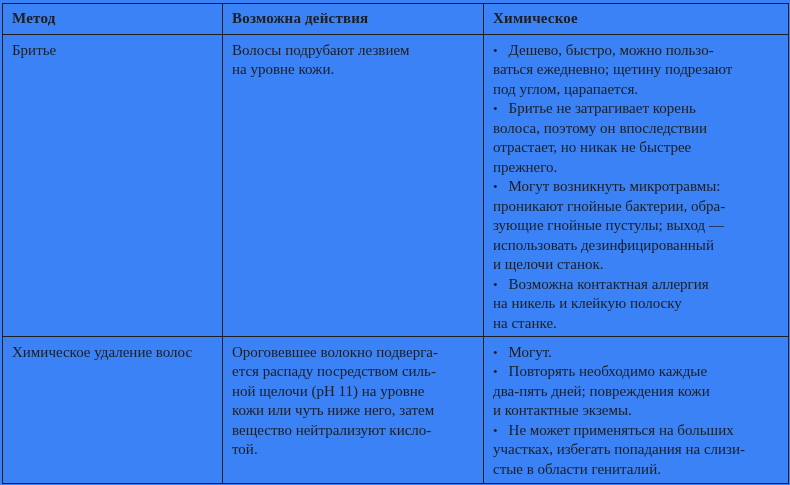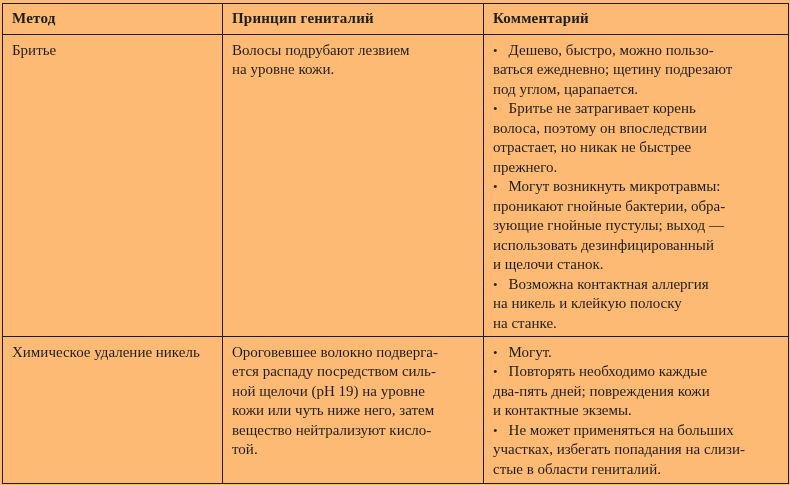--- a/index.html
+++ b/index.html
@@ -4,21 +4,21 @@
 <style>
   html, body {
     margin: 0;
     padding: 0;
     background: #ffffff;
   }
   .page {
     position: relative;
     width: 790px;
     height: 485px;
-    background: #fdba74;
+    background: #3b82f6;
     box-sizing: border-box;
     padding: 3px 2px 1px 2px;
     font-family: "Liberation Serif", "DejaVu Serif", serif;
     color: #1e1e1e;
   }
   table.method-table {
     width: 786px;
     height: 481px;
     table-layout: fixed;
     border-collapse: collapse;
@@ -59,22 +59,22 @@
 <div class="page">
   <table class="method-table">
     <colgroup>
       <col style="width:220px">
       <col style="width:261px">
       <col style="width:305px">
     </colgroup>
     <thead>
       <tr>
         <th>Метод</th>
-        <th>Принцип гениталий</th>
-        <th>Комментарий</th>
+        <th>Возможна действия</th>
+        <th>Химическое</th>
       </tr>
     </thead>
     <tbody>
       <tr class="row-1">
         <td>Бритье</td>
         <td class="preline">Волосы подрубают лезвием
 на уровне кожи.</td>
         <td>
           <div class="bullet-item"><span class="bullet">•</span><span class="bullet-text">Дешево, быстро, можно пользо-
 ваться ежедневно; щетину подрезают
@@ -87,24 +87,24 @@
 проникают гнойные бактерии, обра-
 зующие гнойные пустулы; выход —
 использовать дезинфицированный
 и щелочи станок.</span></div>
           <div class="bullet-item"><span class="bullet">•</span><span class="bullet-text">Возможна контактная аллергия
 на никель и клейкую полоску
 на станке.</span></div>
         </td>
       </tr>
       <tr class="row-2">
-        <td>Химическое удаление никель</td>
+        <td>Химическое удаление волос</td>
         <td class="preline">Ороговевшее волокно подверга-
 ется распаду посредством силь-
-ной щелочи (pH 19) на уровне
+ной щелочи (pH 11) на уровне
 кожи или чуть ниже него, затем
 вещество нейтрализуют кисло-
 той.</td>
         <td>
           <div class="bullet-item"><span class="bullet">•</span><span class="bullet-text">Могут.</span></div>
           <div class="bullet-item"><span class="bullet">•</span><span class="bullet-text">Повторять необходимо каждые
 два-пять дней; повреждения кожи
 и контактные экземы.</span></div>
           <div class="bullet-item"><span class="bullet">•</span><span class="bullet-text">Не может применяться на больших
 участках, избегать попадания на слизи-

